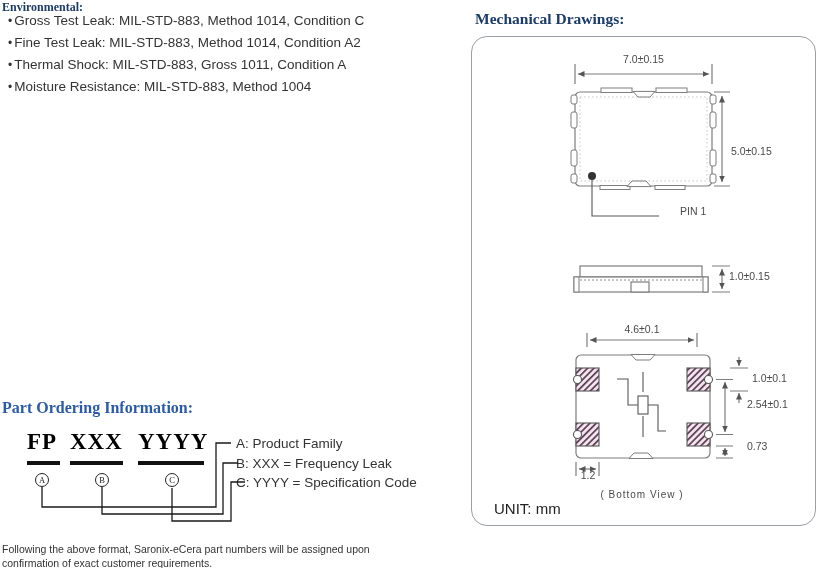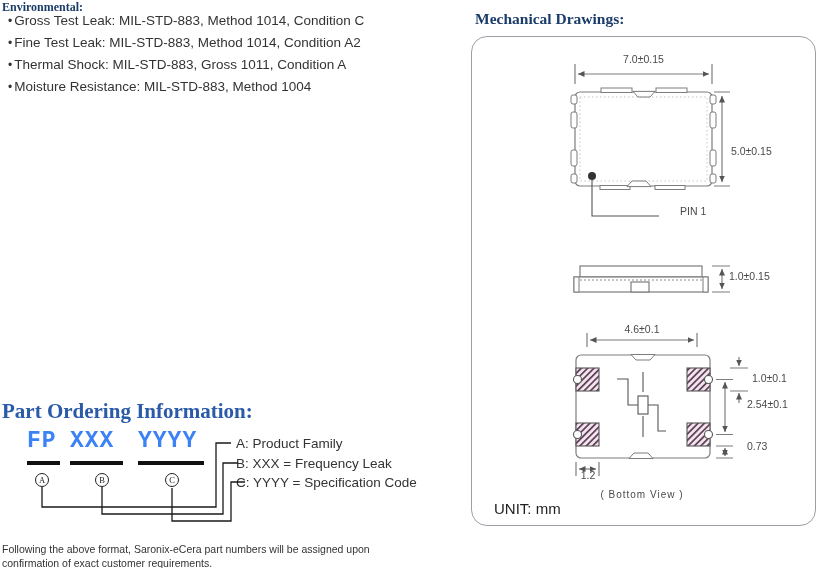--- a/index.html
+++ b/index.html
@@ -2,29 +2,29 @@
 <html><head>
 <meta charset="utf-8">
 <style>
   html,body{margin:0;padding:0;background:#ffffff;}
   body{width:820px;height:568px;position:relative;overflow:hidden;
        font-family:"Liberation Sans",sans-serif;color:#333;}
   .abs{position:absolute;}
 
   
   .h-navy{font-family:"Liberation Serif",serif;font-weight:bold;font-size:12px;color:#1b3c69;}
-  .h-blue{font-family:"Liberation Serif",serif;font-weight:bold;font-size:21px;color:#2a5aa8;}
+  .h-blue{font-family:"Liberation Serif",serif;font-weight:bold;font-size:16px;color:#2a5aa8;}
 
   
   .env-item{left:8px;font-size:13.5px;color:#333;white-space:nowrap;}
   .env-item .bullet{margin-right:2px;font-size:12px;}
 
   
-  .code-seg{font-family:Liberation Mono, monospace;font-weight:bold;font-size:23px;
-            letter-spacing:1px;color:#3b82f6;line-height:1;}
+  .code-seg{font-family:Liberation Serif, serif;font-weight:bold;font-size:23px;
+            letter-spacing:1px;color:#000000;line-height:1;}
   .bar{background:#111;height:4px;}
   .circ{width:14px;height:14px;border:1.4px solid #222;border-radius:50%;
         font-family:"Liberation Serif",serif;font-size:8.5px;color:#222;
         display:flex;align-items:center;justify-content:center;box-sizing:border-box;}
   .legend-line{left:236px;font-size:13.5px;color:#333;white-space:nowrap;}
   .footer-line{left:2px;font-size:10.5px;color:#333;white-space:nowrap;text-align:right;}
 
   
   .panel{left:471px;top:36px;width:345px;height:490px;border:1.5px solid #9aa0a6;
          border-radius:16px;background:#fff;box-sizing:border-box;}

